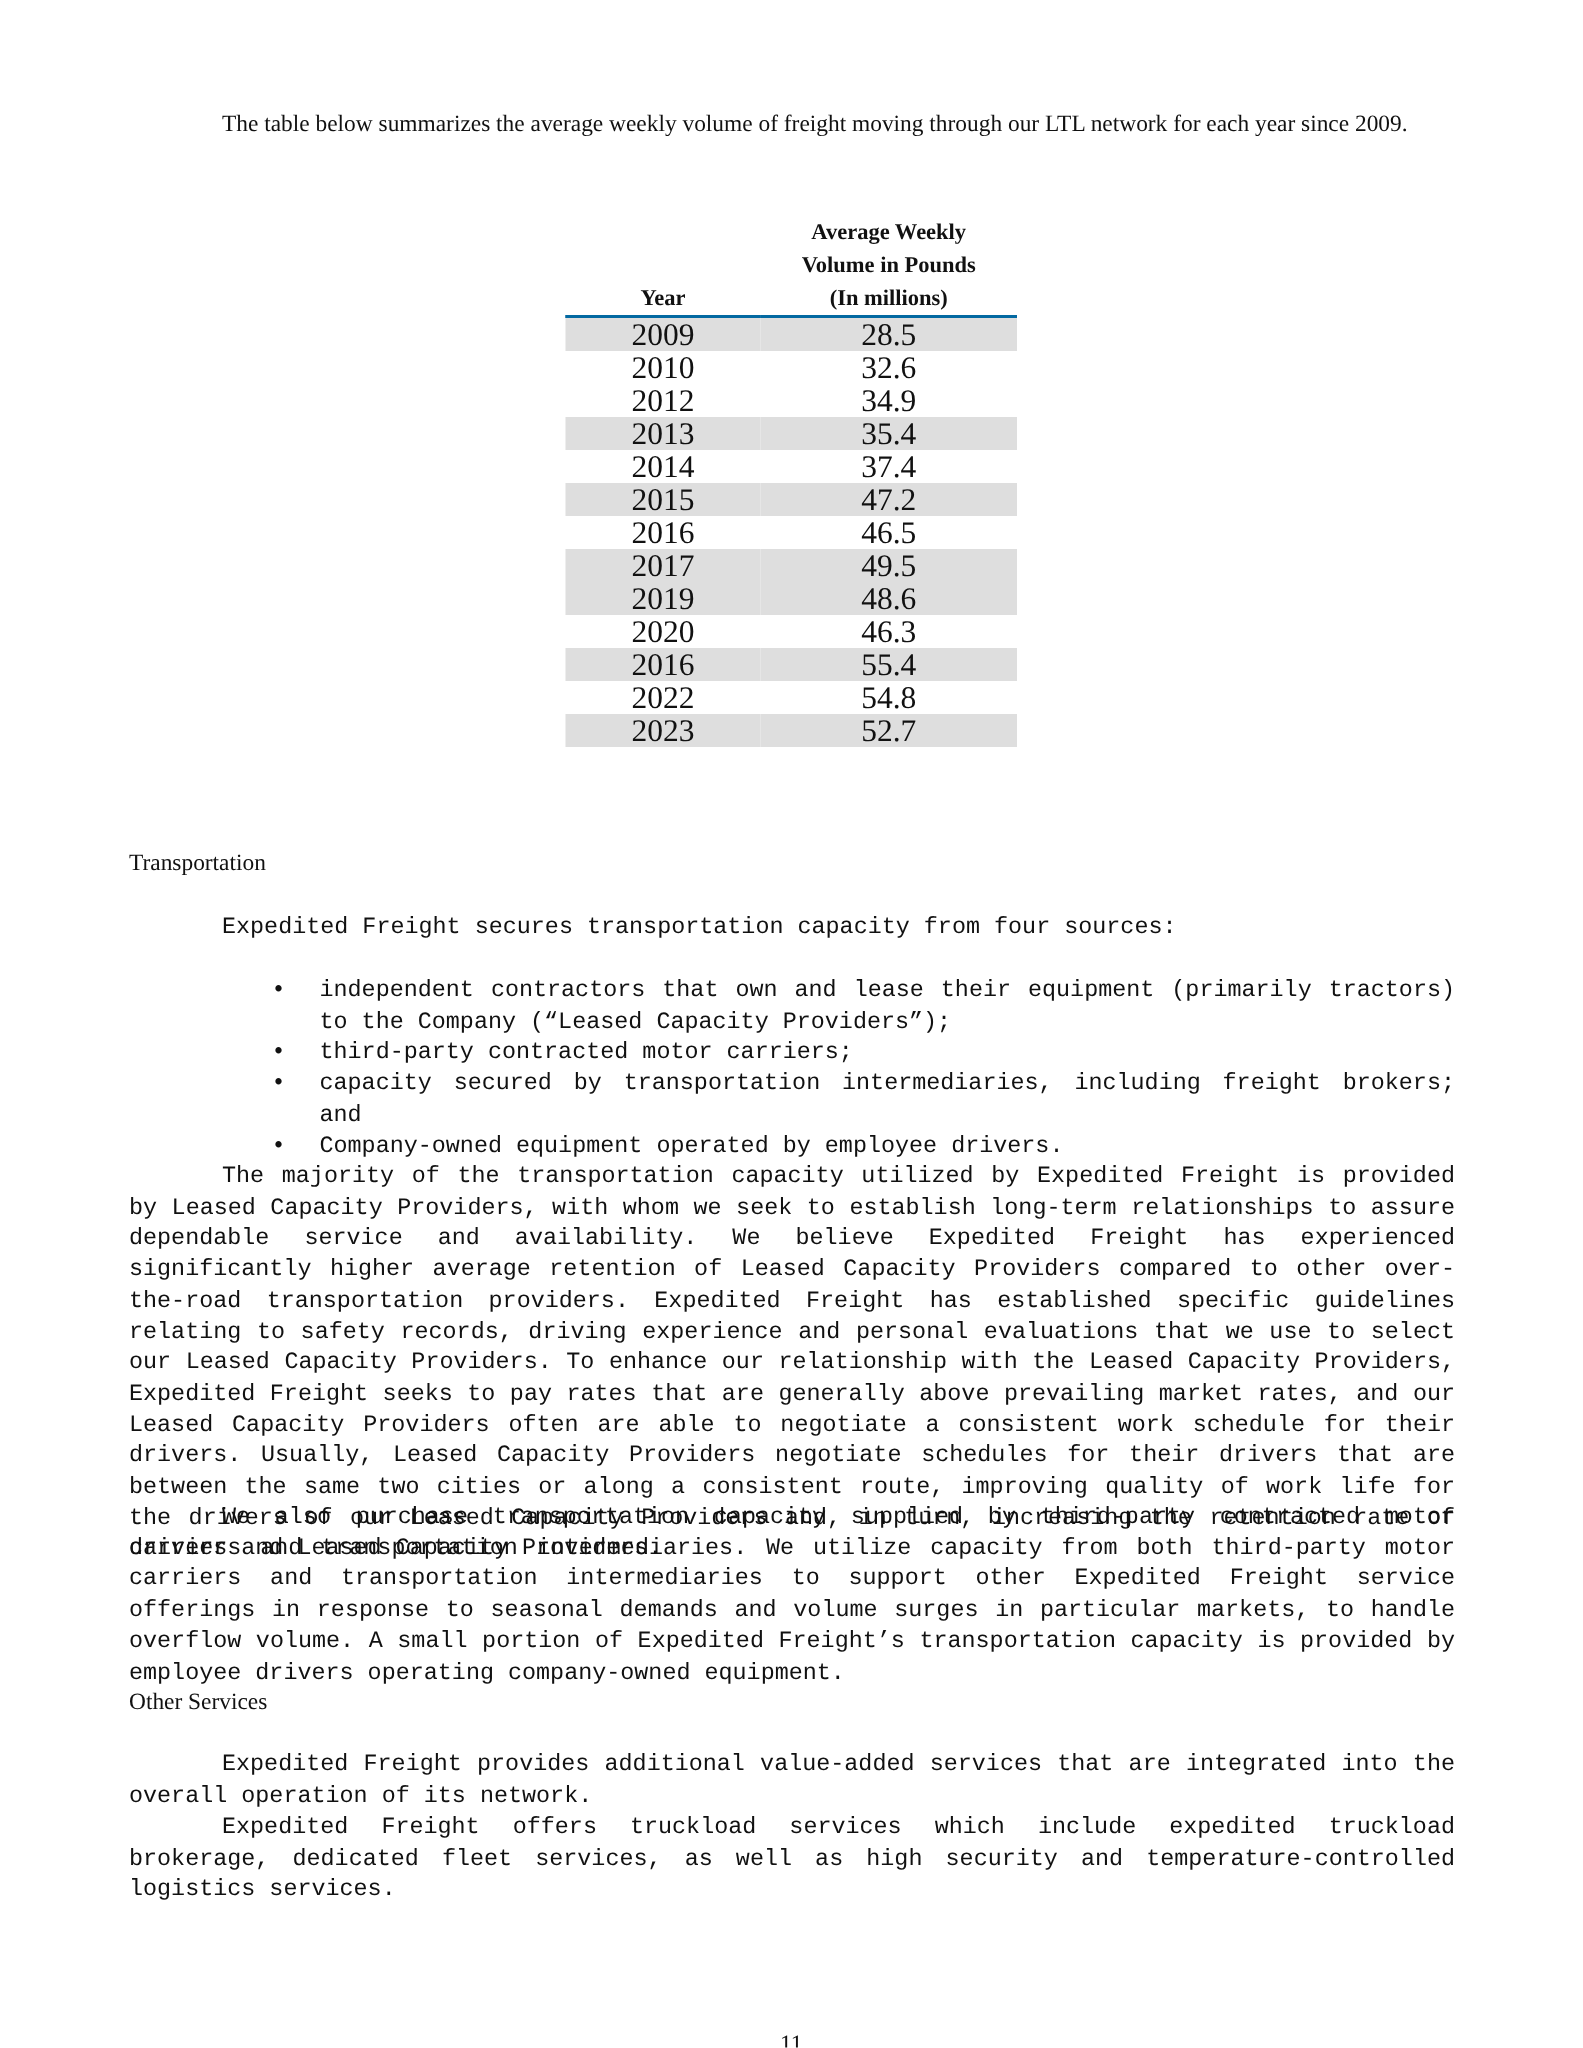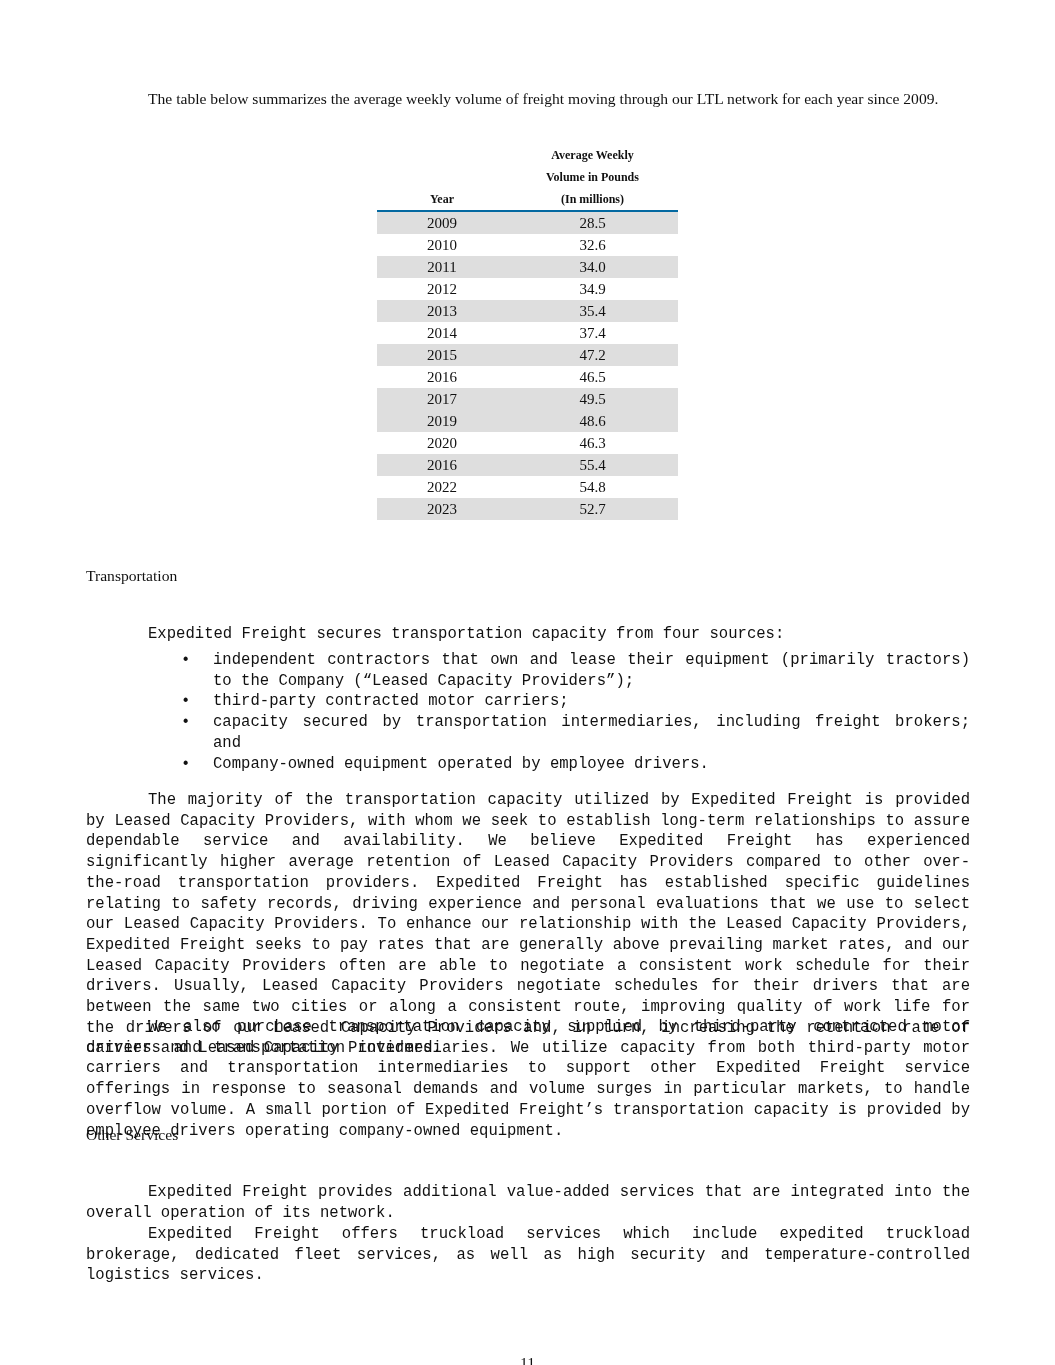--- a/index.html
+++ b/index.html
@@ -2,29 +2,29 @@
 <html><head>
 <meta charset="utf-8">
 <style>
   html, body { margin: 0; padding: 0; background: #ffffff; }
   body {
     width: 1055px; height: 1365px; position: relative; overflow: hidden;
     font-family: "Liberation Serif", serif; color: #111111; font-size: 15.6px;
   }
   .page { position: absolute; left: 86px; top: 0; width: 884px; }
   p { margin: 0; text-align: justify; line-height: 20.7px; }
-  .indent { text-indent: 62px; margin-top: 16px; }
+  .indent { text-indent: 62px; }
   .intro { position: absolute; top: 68px; line-height: 29px; }
   .tbl {
     position: absolute; left: 291px; top: 144px; width: 301px;
     border-collapse: collapse;
   }
-  .tbl th { font-weight: bold; font-size: 12px; line-height: 22px; padding: 0; vertical-align: bottom; text-align: center; }
+  .tbl th { font-weight: bold; font-size: 15px; line-height: 22px; padding: 0; vertical-align: bottom; text-align: center; }
   .tbl thead tr.last th { border-bottom: 2px solid #0369a1; }
-  .tbl td { padding: 0; height: 22px; line-height: 22px; text-align: center; font-size: 15px; }
+  .tbl td { padding: 0; height: 22px; line-height: 22px; text-align: center; font-size: 21px; }
   .tbl tr.shade td { background: #dedede; }
   .tbl .c-year { width: 130px; }
   .tbl .c-vol { width: 171px; }
   .heading { position: absolute; }
   .block { position: absolute; left: 0; width: 884px; font-family: Liberation Mono, monospace; }
   ul.bullets { list-style: none; margin: 0; padding: 0; }
   ul.bullets li { position: relative; padding-left: 127px; line-height: 20.7px; text-align: justify; }
   ul.bullets li .dot { position: absolute; left: 95px; top: 0; }
   .pagenum { position: absolute; left: 0; width: 1055px; top: 1322px; text-align: center; margin-top: 32px; }
 </style>
@@ -51,24 +51,20 @@
       </tr>
     </thead>
     <tbody id="tbl-body">
         <tr class="shade">
           <td class="c-year">2009</td>
           <td class="c-vol">28.5</td>
         </tr>
         <tr>
           <td class="c-year">2010</td>
           <td class="c-vol">32.6</td>
-        </tr>
-        <tr class="shade">
-          <td class="c-year">2011</td>
-          <td class="c-vol">34.0</td>
         </tr>
         <tr>
           <td class="c-year">2012</td>
           <td class="c-vol">34.9</td>
         </tr>
         <tr class="shade">
           <td class="c-year">2013</td>
           <td class="c-vol">35.4</td>
         </tr>
         <tr>

